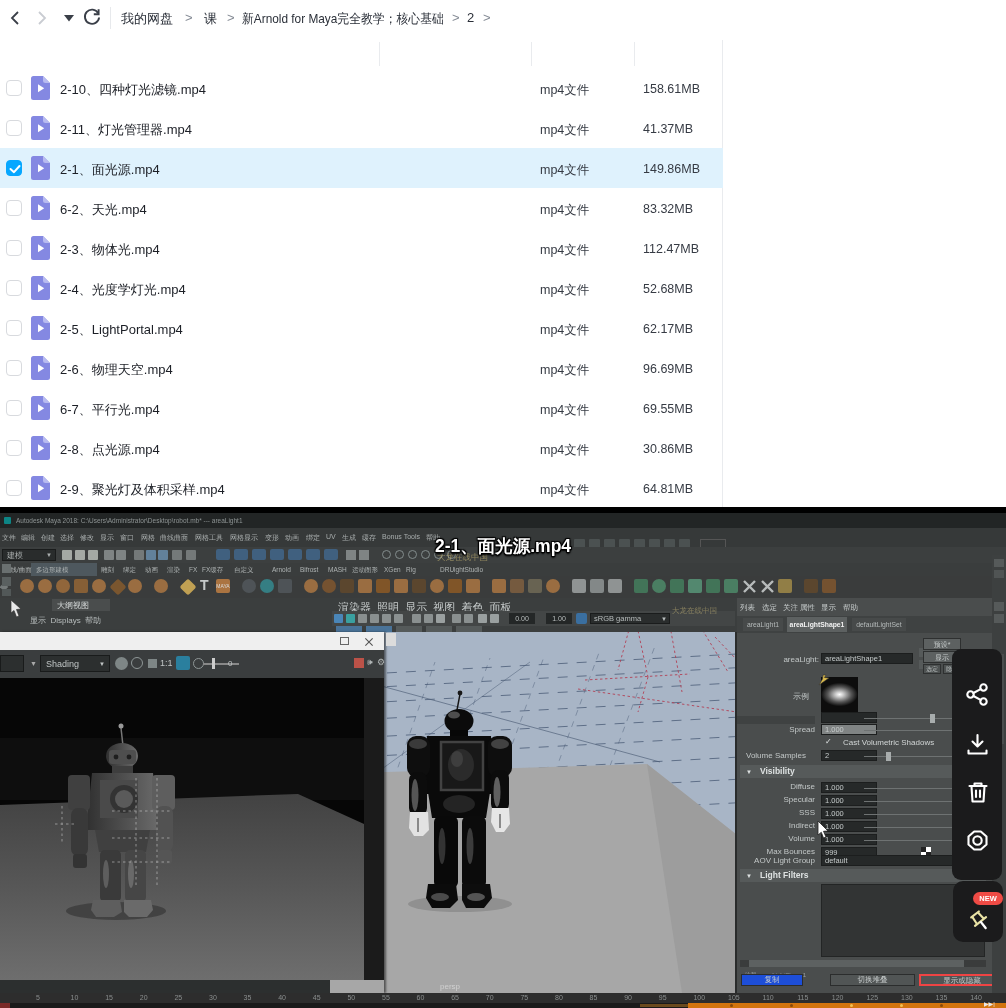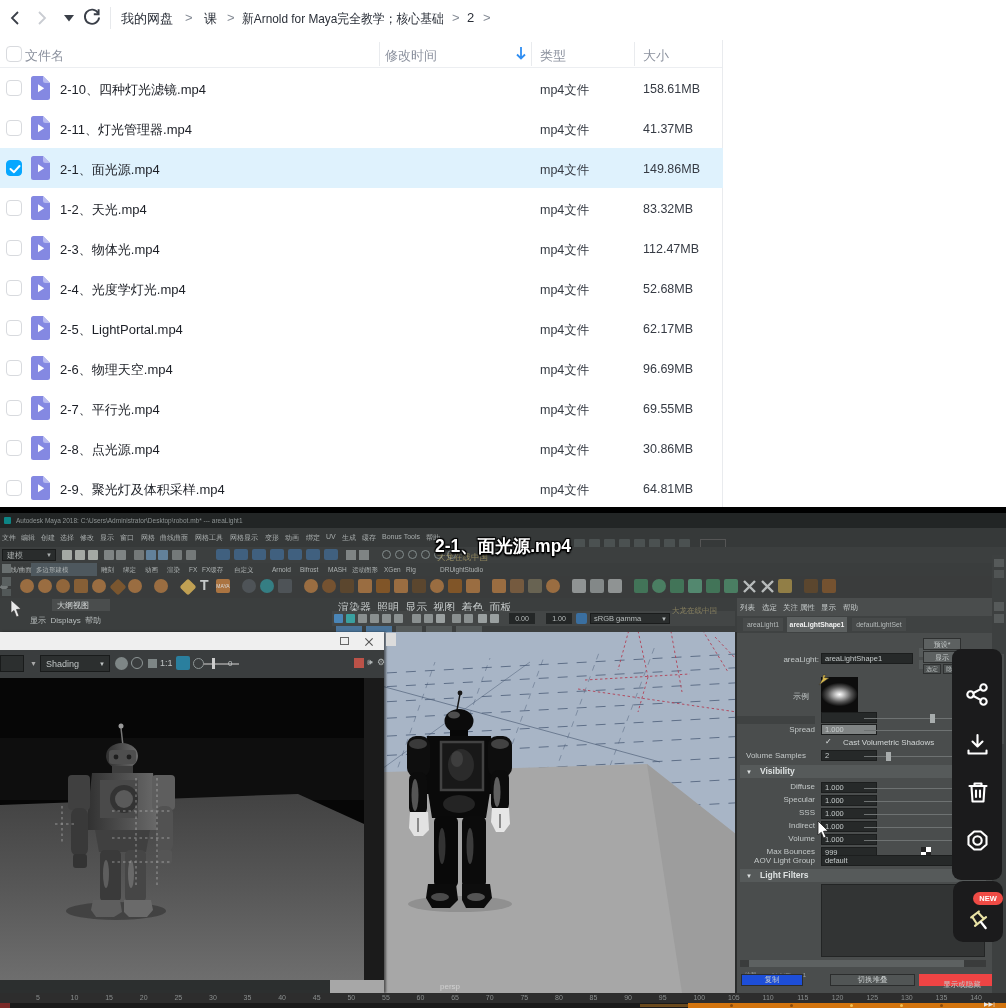--- a/index.html
+++ b/index.html
@@ -46,30 +46,20 @@
 <div style="position:absolute;left:110px;top:7px;width:1px;height:22px;background:#e7e9ec"></div>
 <span class="t" style="left:121px;color:#2a2f38">我的网盘</span>
 <span class="t" style="left:185px;color:#848a94">&gt;</span>
 <span class="t" style="left:204px;color:#2a2f38">课</span>
 <span class="t" style="left:227px;color:#848a94">&gt;</span>
 <span class="t" style="left:242px;color:#2a2f38;transform:scaleX(0.91);transform-origin:0 0">新Arnold for Maya完全教学；核心基础</span>
 <span class="t" style="left:452px;color:#848a94">&gt;</span>
 <span class="t" style="left:467px;color:#2a2f38">2</span>
 <span class="t" style="left:483px;color:#848a94">&gt;</span>
       </div>
-  <div id="hdr">
-    <div style="position:absolute;left:6px;top:6px;width:16px;height:16px;border:1px solid #d8dade;border-radius:4px;background:#fff"></div>
-    <span style="position:absolute;left:25px;top:7px">文件名</span>
-    <span style="position:absolute;left:385px;top:7px">修改时间</span>
-        <svg style="position:absolute;left:515px;top:6px" width="12" height="15" viewBox="0 0 12 15">
-          <path d="M6 1 V12 M2 8.5 L6 12.5 L10 8.5" stroke="#2f8ef2" stroke-width="1.8" fill="none"></path>
-        </svg>
-    <span style="position:absolute;left:540px;top:7px">类型</span>
-    <span style="position:absolute;left:643px;top:7px">大小</span>
-  </div>
   <div class="vline" style="left:379px;top:42px;height:24px"></div>
   <div class="vline" style="left:531px;top:42px;height:24px"></div>
   <div class="vline" style="left:634px;top:42px;height:24px"></div>
   <div class="vline" style="left:722px;top:40px;height:467px"></div>
   <div id="rows">
         <div class="row" style="top:68px">
  <div class="cb"></div>
  <div class="fico"><svg width="19" height="24" viewBox="0 0 19 24">
               <path d="M2.5 0 H12 L19 7 V21.5 A2.5 2.5 0 0 1 16.5 24 H2.5 A2.5 2.5 0 0 1 0 21.5 V2.5 A2.5 2.5 0 0 1 2.5 0 Z" fill="#8488e2"></path>
               <path d="M12 0 L19 7 H14.5 A2.5 2.5 0 0 1 12 4.5 Z" fill="#b8bbf0"></path>
@@ -103,21 +93,21 @@
  <div class="ftype">mp4文件</div>
  <div class="fsize">149.86MB</div>
         </div>
         <div class="row" style="top:188px">
  <div class="cb"></div>
  <div class="fico"><svg width="19" height="24" viewBox="0 0 19 24">
               <path d="M2.5 0 H12 L19 7 V21.5 A2.5 2.5 0 0 1 16.5 24 H2.5 A2.5 2.5 0 0 1 0 21.5 V2.5 A2.5 2.5 0 0 1 2.5 0 Z" fill="#8488e2"></path>
               <path d="M12 0 L19 7 H14.5 A2.5 2.5 0 0 1 12 4.5 Z" fill="#b8bbf0"></path>
               <path d="M7 8.2 L13.2 12.2 L7 16.2 Z" fill="#fff"></path>
             </svg></div>
- <div class="fname">1-2、天光.mp4</div>
+ <div class="fname">6-2、天光.mp4</div>
  <div class="ftype">mp4文件</div>
  <div class="fsize">83.32MB</div>
         </div>
         <div class="row" style="top:228px">
  <div class="cb"></div>
  <div class="fico"><svg width="19" height="24" viewBox="0 0 19 24">
               <path d="M2.5 0 H12 L19 7 V21.5 A2.5 2.5 0 0 1 16.5 24 H2.5 A2.5 2.5 0 0 1 0 21.5 V2.5 A2.5 2.5 0 0 1 2.5 0 Z" fill="#8488e2"></path>
               <path d="M12 0 L19 7 H14.5 A2.5 2.5 0 0 1 12 4.5 Z" fill="#b8bbf0"></path>
               <path d="M7 8.2 L13.2 12.2 L7 16.2 Z" fill="#fff"></path>
             </svg></div>
@@ -158,21 +148,21 @@
  <div class="ftype">mp4文件</div>
  <div class="fsize">96.69MB</div>
         </div>
         <div class="row" style="top:388px">
  <div class="cb"></div>
  <div class="fico"><svg width="19" height="24" viewBox="0 0 19 24">
               <path d="M2.5 0 H12 L19 7 V21.5 A2.5 2.5 0 0 1 16.5 24 H2.5 A2.5 2.5 0 0 1 0 21.5 V2.5 A2.5 2.5 0 0 1 2.5 0 Z" fill="#8488e2"></path>
               <path d="M12 0 L19 7 H14.5 A2.5 2.5 0 0 1 12 4.5 Z" fill="#b8bbf0"></path>
               <path d="M7 8.2 L13.2 12.2 L7 16.2 Z" fill="#fff"></path>
             </svg></div>
- <div class="fname">2-7、平行光.mp4</div>
+ <div class="fname">6-7、平行光.mp4</div>
  <div class="ftype">mp4文件</div>
  <div class="fsize">69.55MB</div>
         </div>
         <div class="row" style="top:428px">
  <div class="cb"></div>
  <div class="fico"><svg width="19" height="24" viewBox="0 0 19 24">
               <path d="M2.5 0 H12 L19 7 V21.5 A2.5 2.5 0 0 1 16.5 24 H2.5 A2.5 2.5 0 0 1 0 21.5 V2.5 A2.5 2.5 0 0 1 2.5 0 Z" fill="#8488e2"></path>
               <path d="M12 0 L19 7 H14.5 A2.5 2.5 0 0 1 12 4.5 Z" fill="#b8bbf0"></path>
               <path d="M7 8.2 L13.2 12.2 L7 16.2 Z" fill="#fff"></path>
             </svg></div>
@@ -497,21 +487,21 @@
 <div class="abs" style="left:184px;top:249px;width:10px;height:10px;background:conic-gradient(#fff 0 25%,#222 0 50%,#fff 0 75%,#222 0)"></div>
 <div class="abs" style="left:0;top:258px;width:78px;text-align:right;color:#c2c7c7;font-size:8px">AOV Light Group</div>
         <div class="abs" style="left:84px;top:257px;width:166px;height:11px;background:#262929;border:1px solid #1c1e1e;color:#c6cbcb;font-size:7.5px;line-height:10px;padding-left:3px">default</div>
 <div class="abs" style="left:3px;top:271px;width:246px;height:13px;background:#565a5a;color:#dde1e1;font-size:8.5px;font-weight:bold;line-height:13px"><span style="margin-left:6px;font-size:6px">▼</span><span style="margin-left:8px">Light Filters</span></div>
 <div class="abs" style="left:84px;top:286px;width:164px;height:73px;background:#323434;border:1px solid #232525"></div>
 <div class="abs" style="left:3px;top:362px;width:246px;height:7px;background:#3a3c3c"></div>
 <div class="abs" style="left:12px;top:362px;width:215px;height:7px;background:#5d6161"></div>
         <div class="abs" style="left:8px;top:373px;width:80px;height:7px;color:#9aa0a0;font-size:6px">注释: areaLightShape1</div>
 <div class="abs" style="left:4px;top:376px;width:62px;height:12px;background:#1d4ed8;border:1px solid #2b2d2d;color:#c6cbcb;font-size:7.5px;text-align:center;line-height:10px">复制</div>
 <div class="abs" style="left:93px;top:376px;width:85px;height:12px;background:#515555;border:1px solid #2b2d2d;color:#c6cbcb;font-size:7.5px;text-align:center;line-height:10px">切换堆叠</div>
-<div class="abs" style="left:182px;top:376px;width:86px;height:12px;background:#515555;border:6px solid #ef4444;color:#c6cbcb;font-size:7.5px;text-align:center;line-height:10px">显示或隐藏</div>
+<div class="abs" style="left:182px;top:376px;width:86px;height:12px;background:#515555;border:2px solid #ef4444;color:#c6cbcb;font-size:7.5px;text-align:center;line-height:10px">显示或隐藏</div>
 <div class="abs" style="left:255px;top:0;width:14px;height:395px;background:#3d4040"></div>
 <div class="abs" style="left:257px;top:4px;width:10px;height:9px;background:#565a5a"></div>
 <div class="abs" style="left:257px;top:16px;width:10px;height:9px;background:#565a5a"></div>
         <div class="abs" style="left:258px;top:56px;width:9px;height:90px;background:#4a4d4d"></div>
 <svg class="abs" style="left:80px;top:222px" width="13" height="19" viewBox="0 0 13 19">
           <path d="M1 1 L11 11 L6.5 11.3 L9 17 L6.5 18 L4.3 12.3 L1 15 Z" fill="#fff" stroke="#222" stroke-width="0.8"></path>
         </svg>
       </div>
 
   <div id="fwin" class="abs" style="left:0;top:125px;width:384px;height:361px;box-shadow:2px 0 2px rgba(0,0,0,0.5)">

